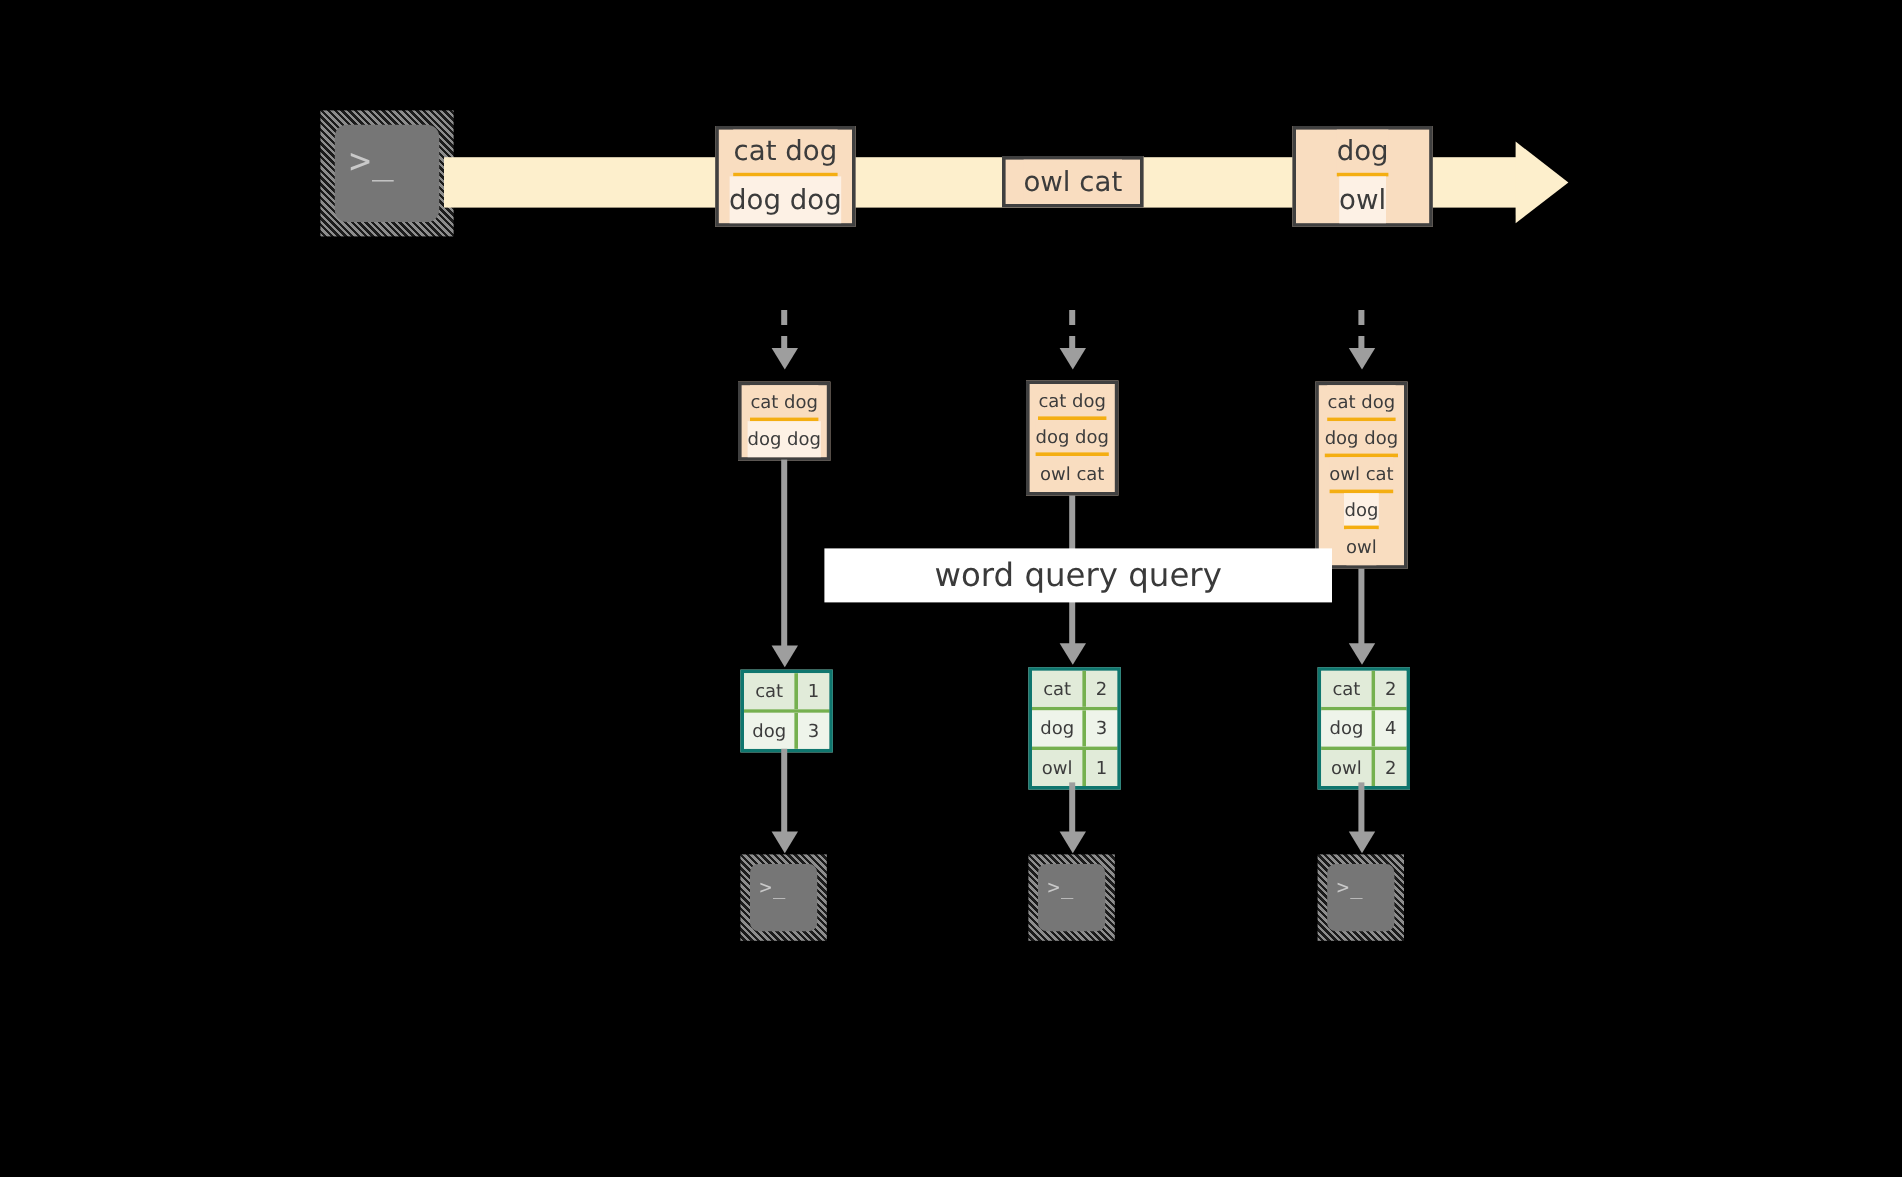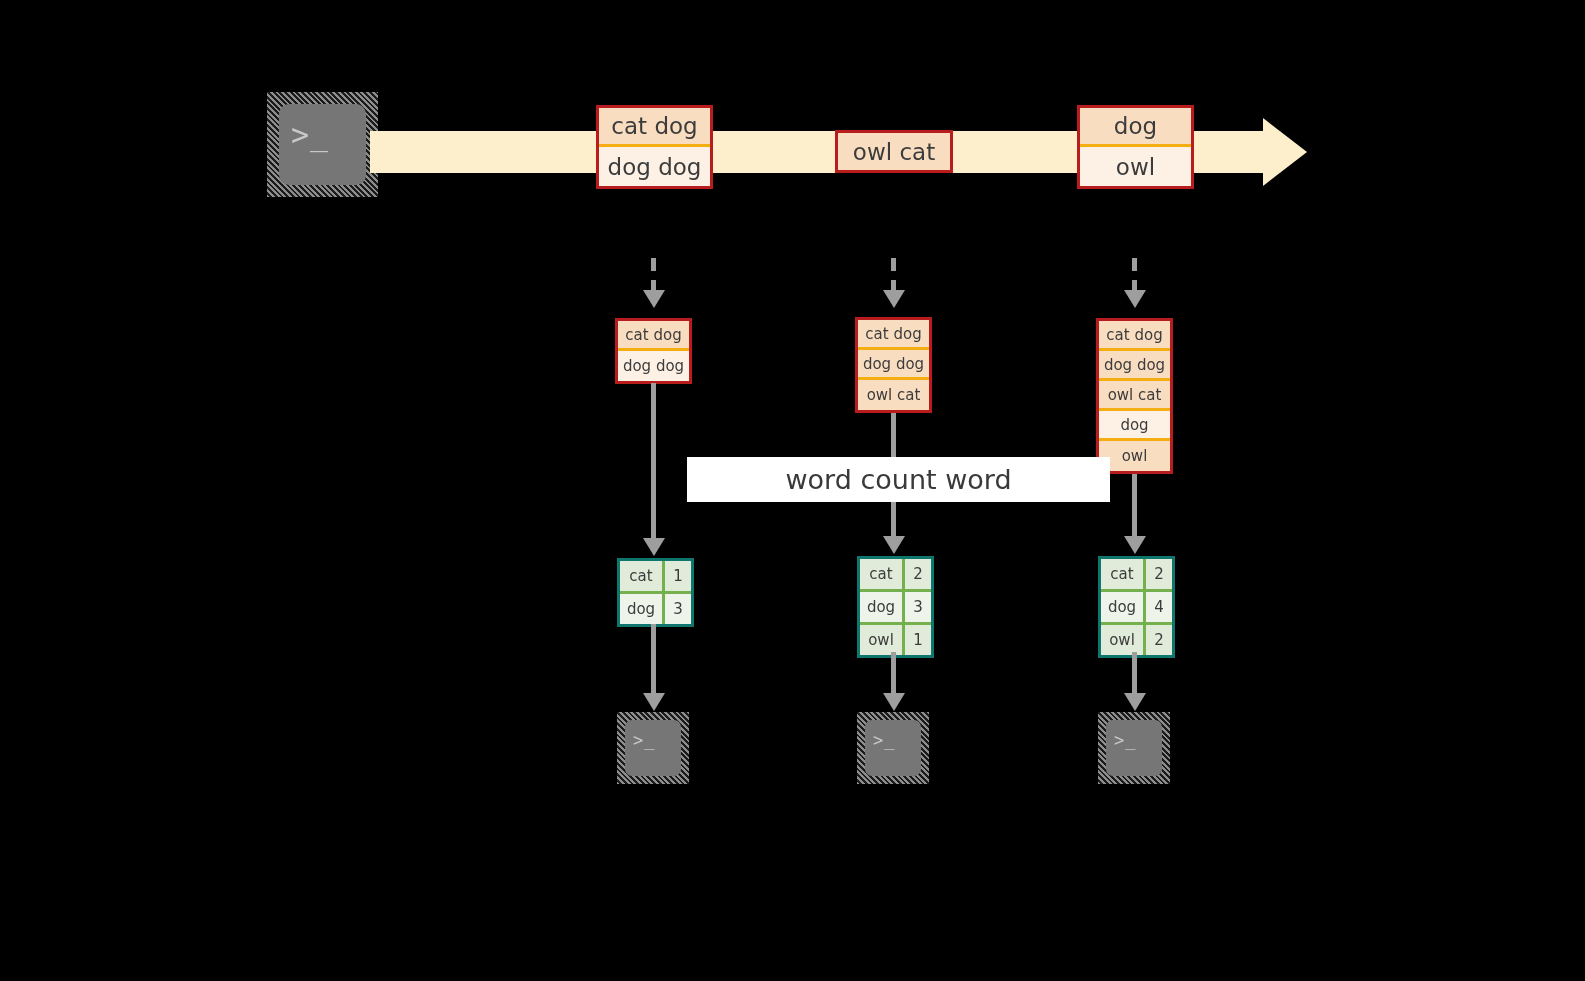--- a/index.html
+++ b/index.html
@@ -86,24 +86,25 @@
     width: 0; height: 0;
     border-top: 34px solid transparent;
     border-bottom: 34px solid transparent;
     border-left: 44px solid #fdefcc;
   }
 
   
   .rec-box {
     position: absolute;
     box-sizing: border-box;
-    border: 3px solid #b91c1c;
+    border: 3px solid #404040;
     background: #f9ddc0;
     display: flex;
     flex-direction: column;
+    align-items: center;
   }
   .rec-cell {
     box-sizing: border-box;
     display: flex;
     align-items: center;
     justify-content: center;
     color: #3c3c3c;
     background: #f9ddc0;
     border-bottom: 3px solid #f4ae12;
   }
@@ -260,21 +261,21 @@
 
   <div class="vline" style="left:651px; top:383px; height:158px;"></div>
   <div class="vhead" style="left:643px; top:538px;"></div>
 
   <div class="vline" style="left:891px; top:413px; height:126px;"></div>
   <div class="vhead" style="left:883px; top:536px;"></div>
 
   <div class="vline" style="left:1132px; top:474px; height:65px;"></div>
   <div class="vhead" style="left:1124px; top:536px;"></div>
 
-  <div class="query-banner">word count word</div>
+  <div class="query-banner">word query query</div>
 
   <div class="res-table res-c1">
     <div class="res-row">
       <div class="res-word">cat</div>
       <div class="res-count">1</div>
     </div>
     <div class="res-row light">
       <div class="res-word">dog</div>
       <div class="res-count">3</div>
     </div>

